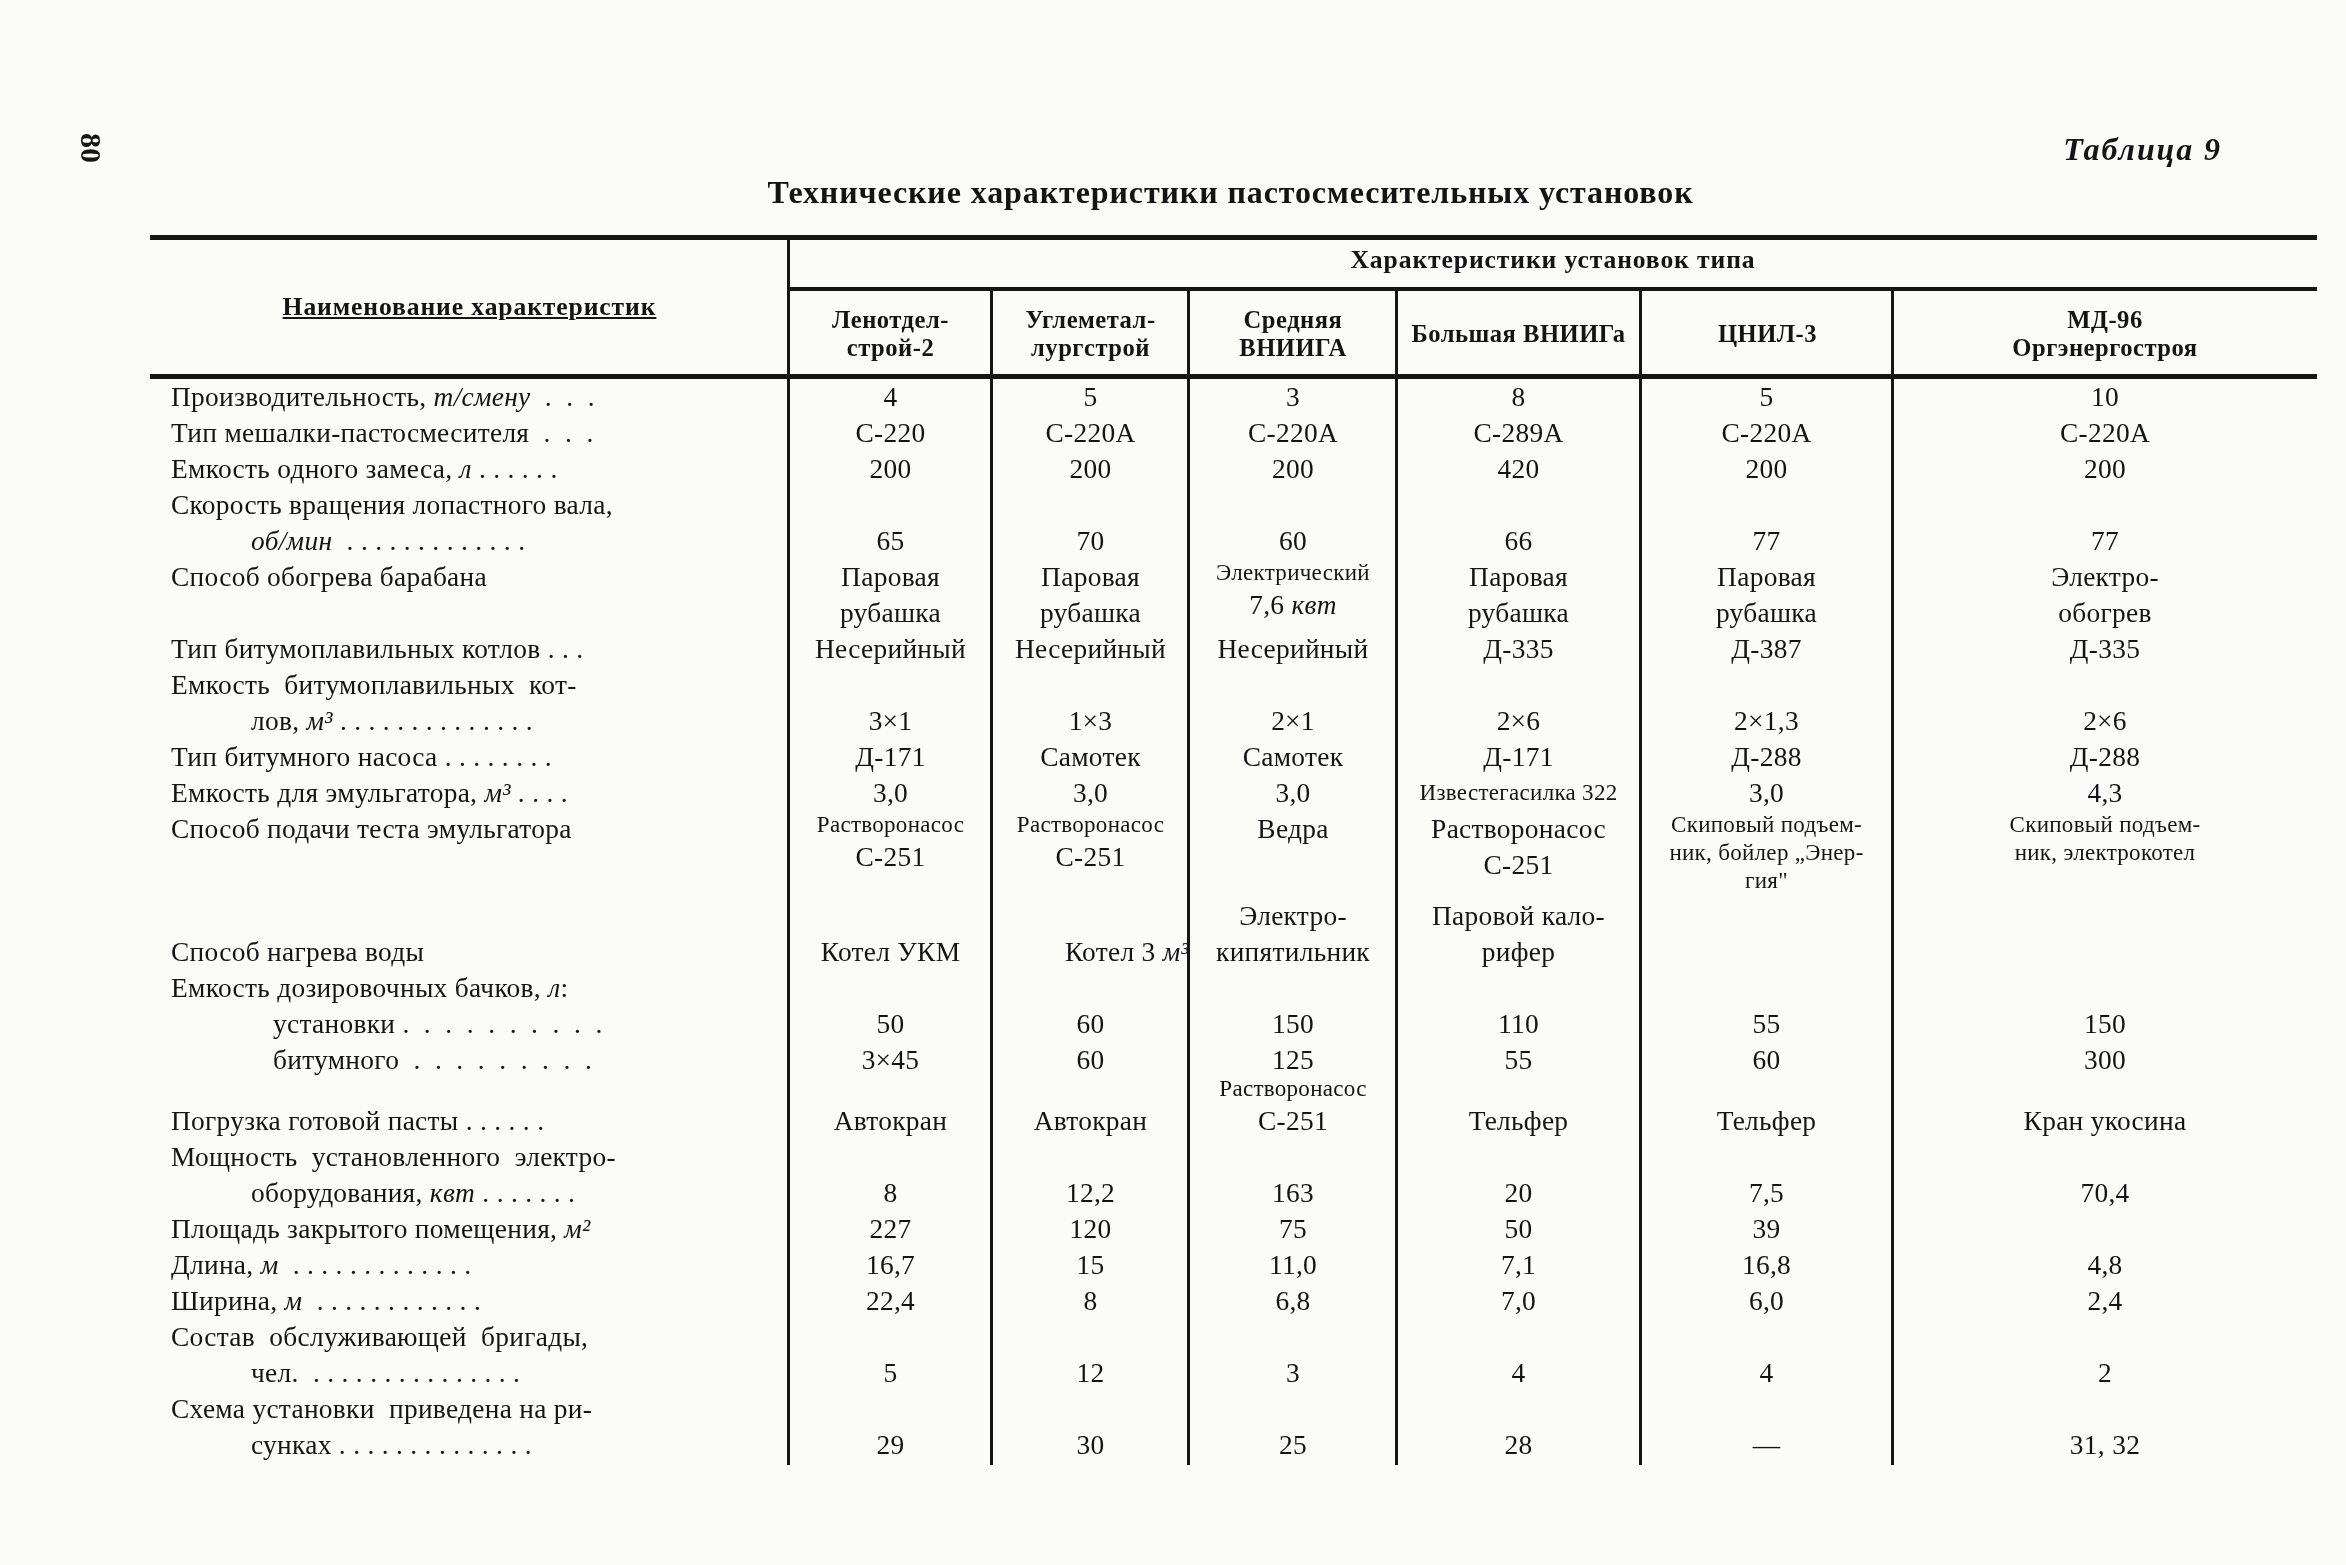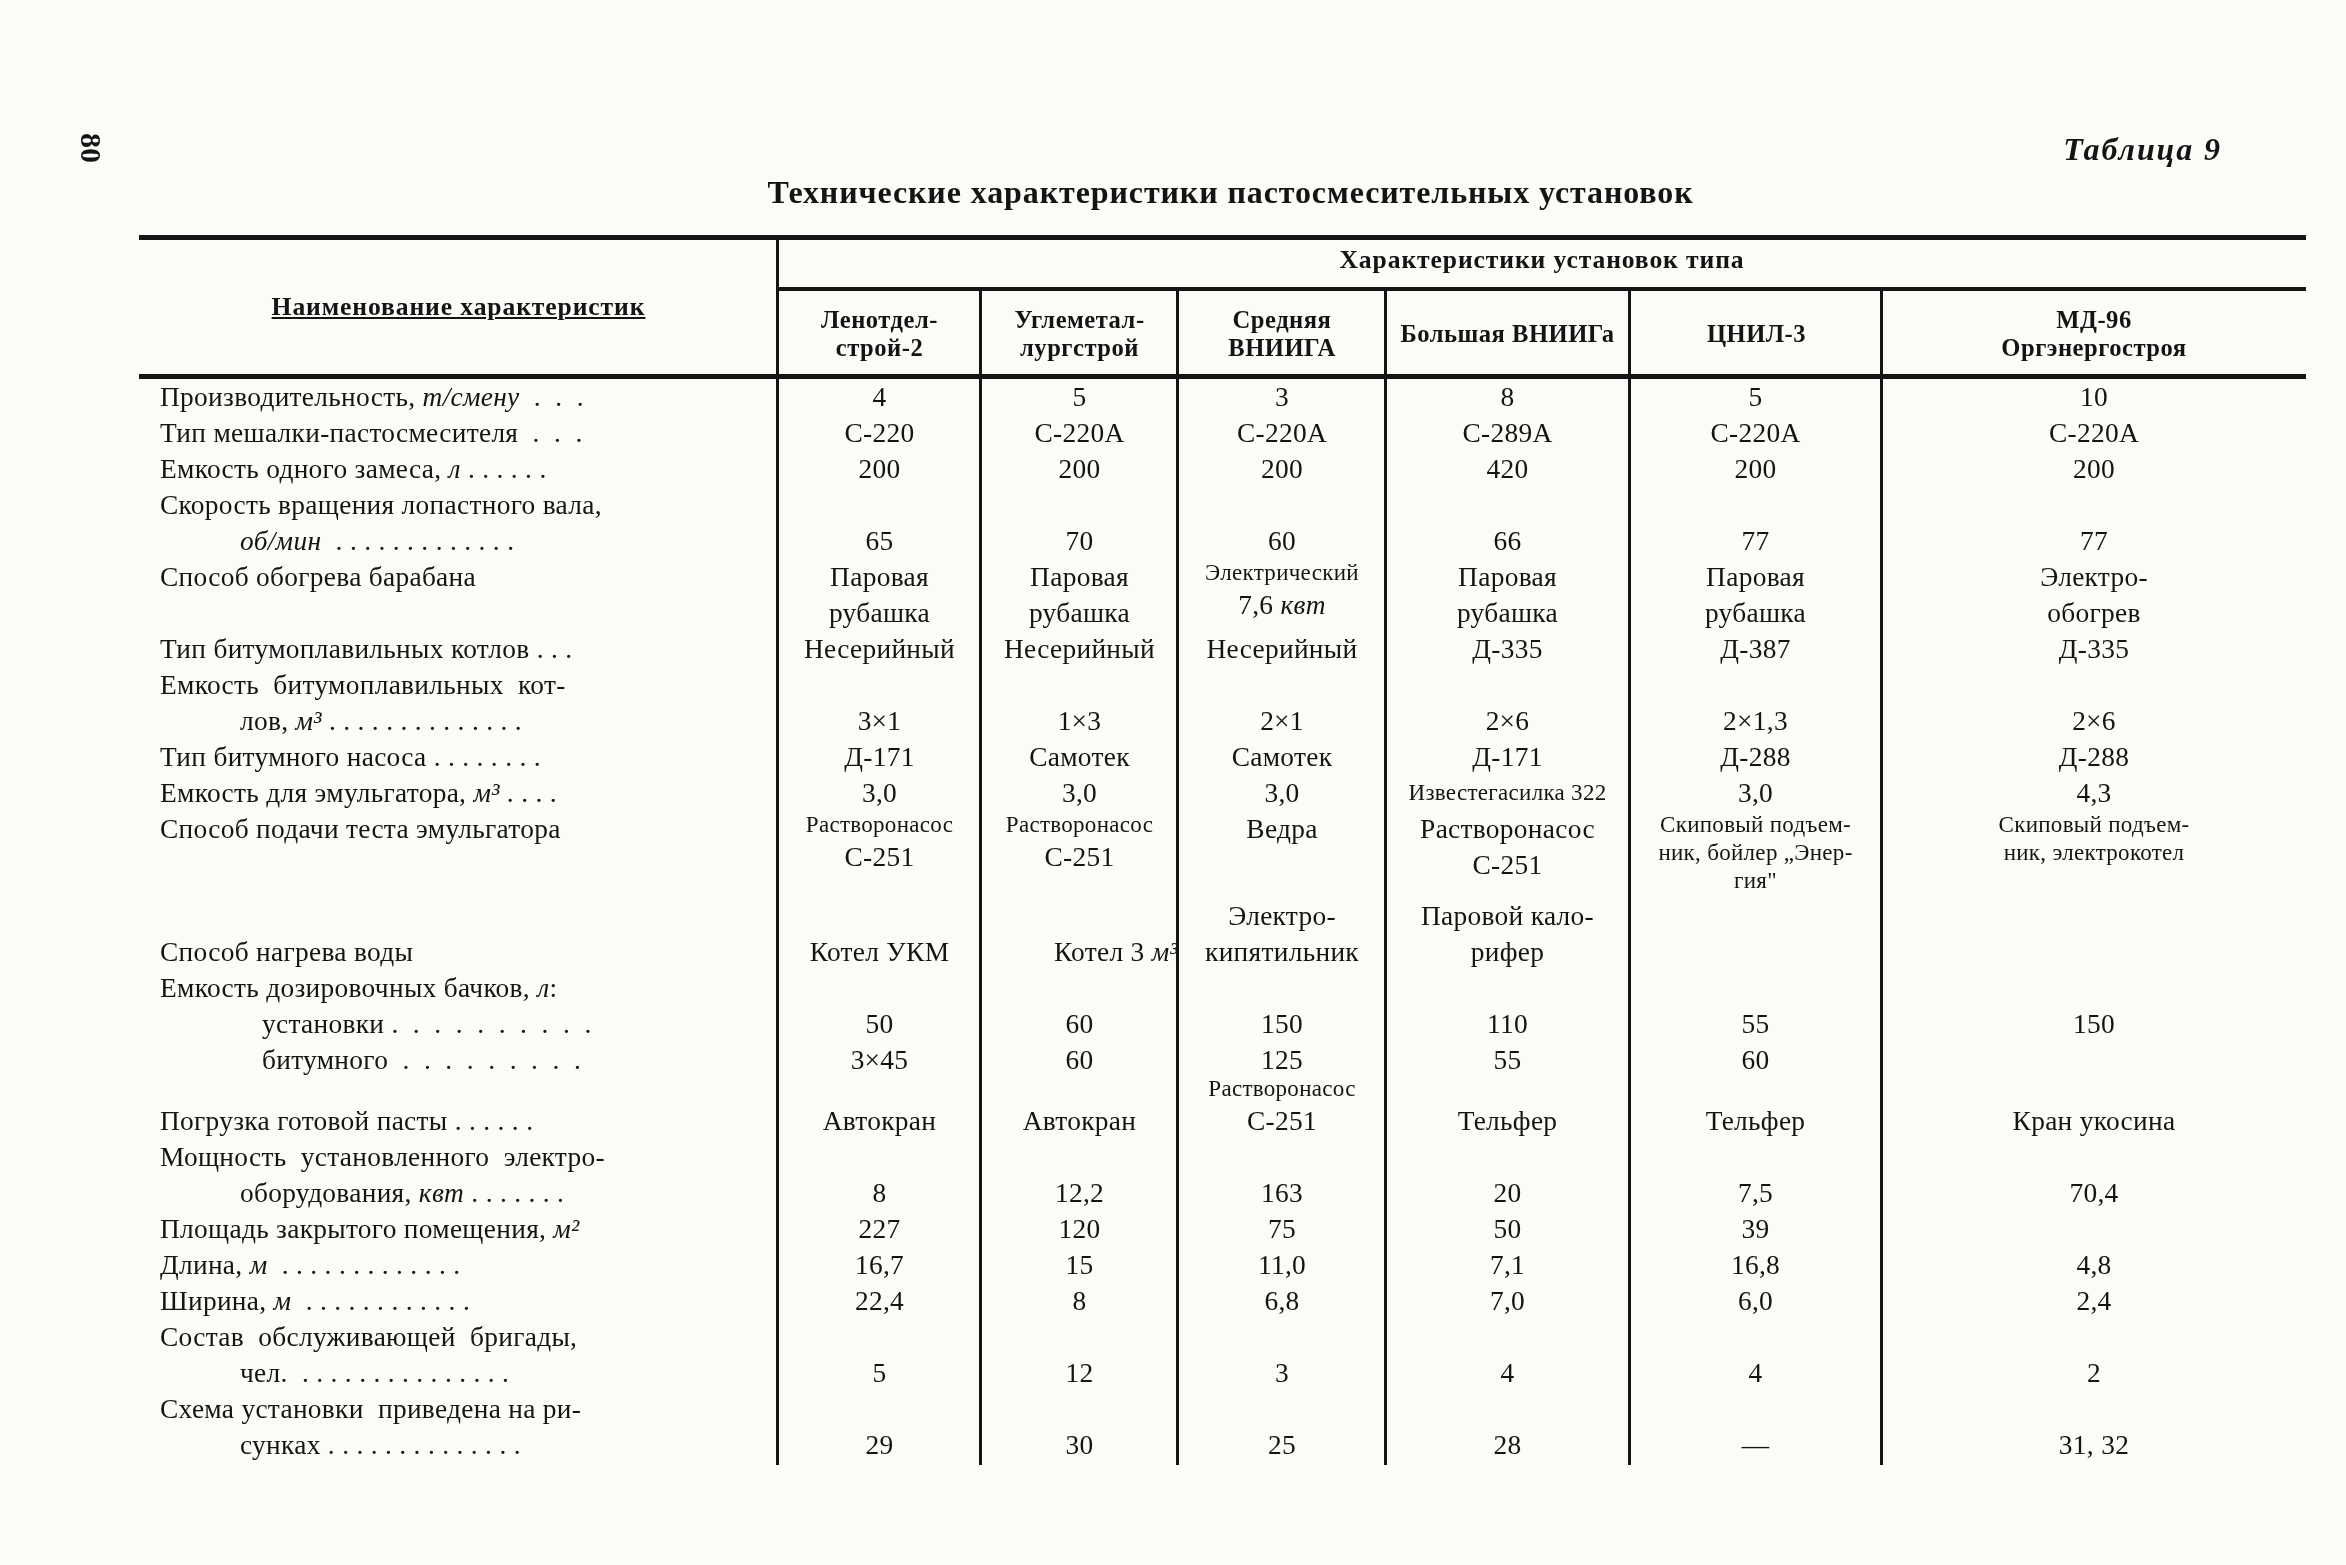--- a/index.html
+++ b/index.html
@@ -16,21 +16,21 @@
   }
   .tab-label{
     position:absolute;top:131px;right:125px;
     font-size:32px;font-weight:bold;font-style:italic;letter-spacing:1.9px;
   }
   .title{
     position:absolute;left:147px;top:174px;width:2167px;
     text-align:center;font-size:32px;font-weight:bold;letter-spacing:0.9px;
   }
   .table{
-    position:absolute;left:139px;top:235px;width:2167px;height:1230px;
+    position:absolute;left:150px;top:235px;width:2167px;height:1230px;
   }
   .hline{position:absolute;background:#151515;}
   .hline.top{left:0;right:0;top:0;height:4.7px;}
   .hline.grpline{left:639px;right:0;top:52px;height:3.8px;}
   .hline.headline{left:0;right:0;top:139px;height:4.7px;}
   .vrule{position:absolute;width:2.8px;background:#151515;bottom:0;}
   .grp{
     position:absolute;left:639px;right:0;top:9.5px;
     text-align:center;font-size:25.6px;font-weight:bold;letter-spacing:0.9px;
   }
@@ -415,20 +415,23 @@
           </div>
           <div class="vcell" style="width: 208px;">
             <div class="line">125</div>
           </div>
           <div class="vcell" style="width: 243px;">
             <div class="line">55</div>
           </div>
           <div class="vcell" style="width: 253px;">
             <div class="line">60</div>
           </div>
+          <div class="vcell" style="width: 424px;">
+            <div class="line">300</div>
+          </div>
         </div>
         <div class="row va-bottom lab-bottom" style="height: 61px;">
           <div class="lcell">
             <div class="lab"><span class="">Погрузка готовой пасты . . . . . .</span></div>
           </div>
           <div class="vcell" style="width: 203px;">
             <div class="line">Автокран</div>
           </div>
           <div class="vcell" style="width: 197px;">
             <div class="line">Автокран</div>

